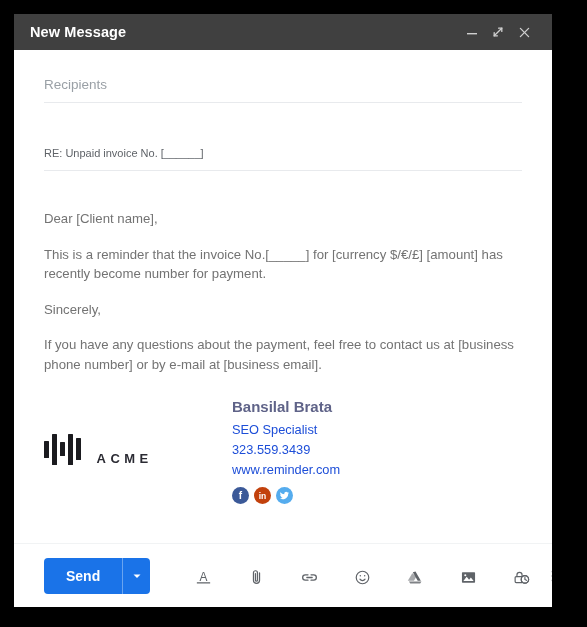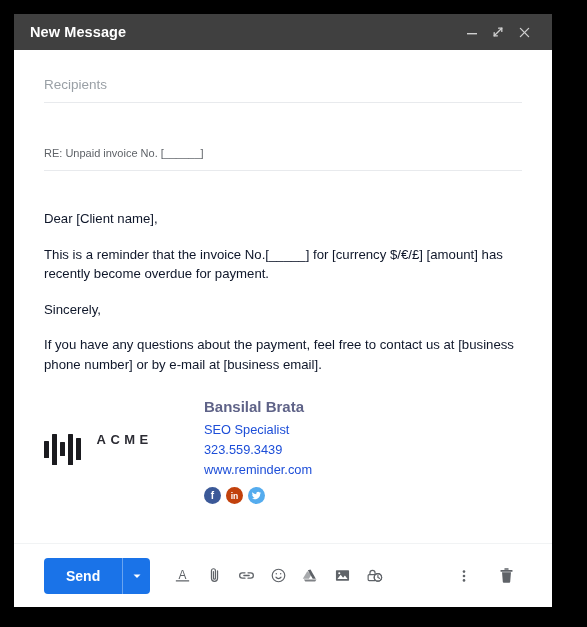--- a/index.html
+++ b/index.html
@@ -75,37 +75,37 @@
   }
 
   
   #message-body {
     flex: 1 1 auto;
     padding: 22px 30px 0 30px;
     overflow: hidden;
     position: relative;
   }
   #message-body p {
-    color: #0f172a;
+    color: #737373;
     font-size: 13.2px;
     line-height: 19.5px;
     margin-bottom: 16px;
     max-width: 508px;
   }
 
   
   #signature {
     display: flex;
     align-items: flex-start;
     margin-top: 22px;
   }
   #logo-block {
     width: 160px;
     display: flex;
-    align-items: flex-start;
+    align-items: flex-end;
     padding-top: 36px;
   }
   #logo-bars {
     display: flex;
     align-items: center;
     height: 34px;
     gap: 3.5px;
   }
   #logo-bars i {
     display: block;
@@ -114,21 +114,21 @@
     border-radius: 0.5px;
   }
   #logo-wordmark {
     margin-left: 16px;
     font-size: 13px;
     font-weight: bold;
     letter-spacing: 4.5px;
     color: #2b2b33;
   }
 
-  #signature-details { padding-top: 2px; }
+  #signature-details { padding-top: 2px; margin-left: 28px; }
   #sig-name {
     color: #5f6388;
     font-size: 15px;
     font-weight: bold;
     margin-bottom: 5px;
   }
   .sig-line {
     color: #1d4ed8;
     font-size: 12.8px;
     line-height: 20px;
@@ -186,21 +186,21 @@
     cursor: pointer;
   }
   .tool-icon {
     width: 32px;
     height: 32px;
     display: flex;
     align-items: center;
     justify-content: center;
     cursor: pointer;
   }
-  #toolbar-left { display: flex; align-items: center; }
+  #toolbar-left { display: flex; align-items: flex-end; gap: 21px; }
   #toolbar-spacer { flex: 1; }
   #toolbar-right { display: flex; align-items: center; }
 </style>
 </head>
 <body>
 
 <div id="compose-window">
 
   <div id="title-bar">
     <span id="title-text">New Message</span>
@@ -232,21 +232,21 @@
   </div>
 
   <div class="field-row" id="subject-row">
     <div class="field-inner">
       <span class="field-value">RE: Unpaid  invoice No. [______]</span>
     </div>
   </div>
 
   <div id="message-body">
     <p>Dear [Client name],</p>
-    <p>This is a reminder that the invoice No.[_____] for [currency $/€/£] [amount] has recently become overdue for payment.</p>
+    <p>This is a reminder that the invoice No.[_____] for [currency $/€/£] [amount] has recently become number for payment.</p>
     <p>Sincerely,</p>
     <p>If you have any questions about the payment, feel free to contact us at [business phone number] or by e-mail at [business email].</p>
 
     <div id="signature">
 
       <div id="logo-block">
         <span id="logo-bars">
           <i style="height:17px"></i>
           <i style="height:31px"></i>
           <i style="height:14px"></i>

